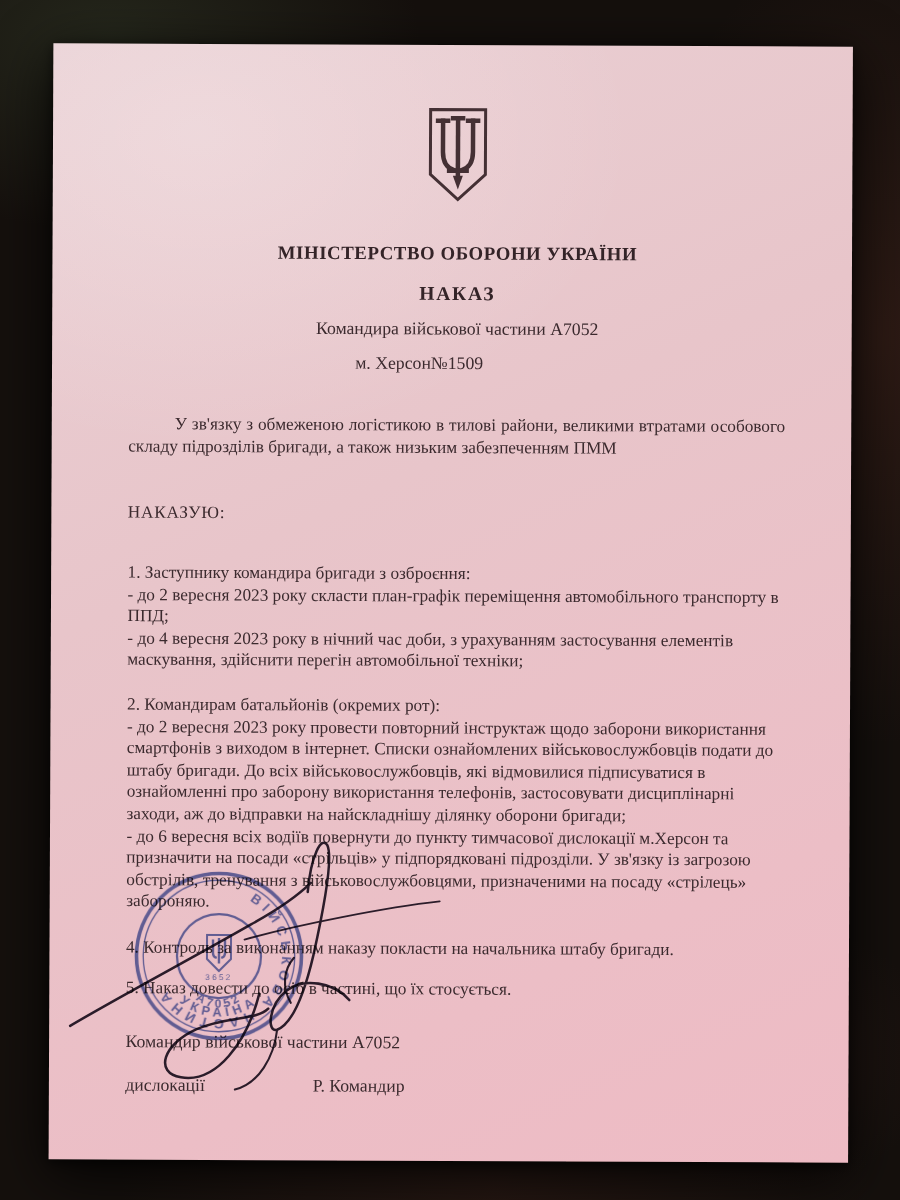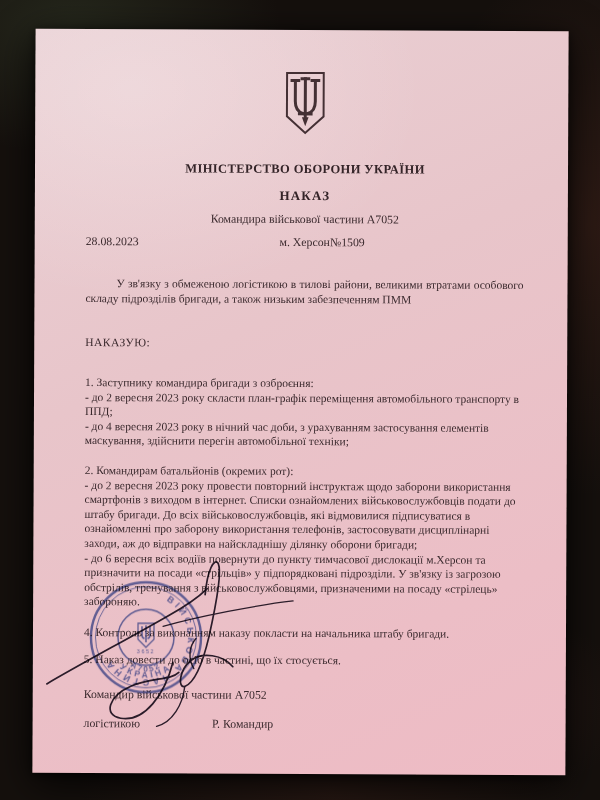--- a/index.html
+++ b/index.html
@@ -21,21 +21,21 @@
       linear-gradient(155deg, #e9d0d4 0%, #e8c5ca 40%, #ecbec6 78%, #eebbc4 100%);
     box-shadow:0 10px 38px rgba(0,0,0,0.85), 0 2px 8px rgba(0,0,0,0.6);
     color:#3b2a2e;
   }
   .content{padding:40px 44px 0 51px;font-size:11.5px;line-height:1.27;}
   .emblem{display:block;margin:0 auto;width:50px;height:66px;}
   .ministry{margin-top:26px;text-align:center;font-weight:bold;font-size:12.5px;letter-spacing:0.4px;color:#342428;}
   .doctype{margin-top:10px;text-align:center;font-weight:bold;font-size:13px;letter-spacing:1.2px;color:#342428;}
   .subtitle{margin-top:8px;text-align:center;font-size:11.8px;}
   .meta{margin-top:8px;display:grid;grid-template-columns:1fr auto 1fr;font-size:11.8px;align-items:baseline;}
-  .meta .place{text-align:left;}
+  .meta .place{text-align:right;}
   .meta .num{text-align:left;}
   p{margin:0;}
   .intro{margin-top:27px;text-indent:31px;text-align:justify;white-space:pre-line;}
   .orderword{margin-top:29px;letter-spacing:0.5px;}
   .item{white-space:pre-line;text-align:left;}
   .item1{margin-top:26px;}
   .item2{margin-top:15px;}
   .item4{margin-top:16px;}
   .item5{margin-top:12px;}
   .sig-pos{margin-top:21px;font-size:11.8px;}
@@ -61,41 +61,40 @@
         <path d="M23,52 H37"></path>
       </g>
       <path d="M26,56 L30,67 L34,56 Z" fill="#443034"></path>
     </svg>
 
     <div class="ministry">МІНІСТЕРСТВО ОБОРОНИ УКРАЇНИ</div>
     <div class="doctype">НАКАЗ</div>
     <div class="subtitle">Командира військової частини А7052</div>
 
     <div class="meta">
-      <span class="date">28.08.2023</span>
       <span class="place">м. Херсон</span>
       <span class="num">№1509</span>
     </div>
 
     <p class="intro">У зв'язку з обмеженою логістикою в тилові райони, великими втратами особового складу підрозділів бригади, а також низьким забезпеченням ПММ</p>
 
     <div class="orderword">НАКАЗУЮ:</div>
 
     <p class="item item1">1. Заступнику командира бригади з озброєння:
 - до 2 вересня 2023 року скласти план-графік переміщення автомобільного транспорту в ППД;
 - до 4 вересня 2023 року в нічний час доби, з урахуванням застосування елементів маскування, здійснити перегін автомобільної техніки;</p>
     <p class="item item2">2. Командирам батальйонів (окремих рот):
 - до 2 вересня 2023 року провести повторний інструктаж щодо заборони використання смартфонів з виходом в інтернет. Списки ознайомлених військовослужбовців подати до штабу бригади. До всіх військовослужбовців, які відмовилися підписуватися в ознайомленні про заборону використання телефонів, застосовувати дисциплінарні заходи, аж до відправки на найскладнішу ділянку оборони бригади;
 - до 6 вересня всіх водіїв повернути до пункту тимчасової дислокації м.Херсон та призначити на посади «стрільців» у підпорядковані підрозділи. У зв'язку із загрозою обстрілів, тренування з військовослужбовцями, призначеними на посаду «стрілець» забороняю.</p>
     <p class="item item4">4. Контроль за виконанням наказу покласти на начальника штабу бригади.</p>
     <p class="item item5">5. Наказ довести до осіб в частині, що їх стосується.</p>
 
     <div class="sig-pos">Командир військової частини А7052</div>
     <div class="sig-row">
-      <span>логістикою</span>
+      <span>дислокації</span>
       <span>Р. Командир</span>
     </div>
   </div>
 
   <svg class="stamp" viewBox="0 0 120 120" xmlns="http://www.w3.org/2000/svg">
     <g stroke="#5468b2" fill="none">
       <circle cx="60" cy="60" r="55" stroke-width="2.4"></circle>
       <circle cx="60" cy="60" r="50.5" stroke-width="0.9"></circle>
       <circle cx="60" cy="60" r="28" stroke-width="1.5"></circle>
     </g>

